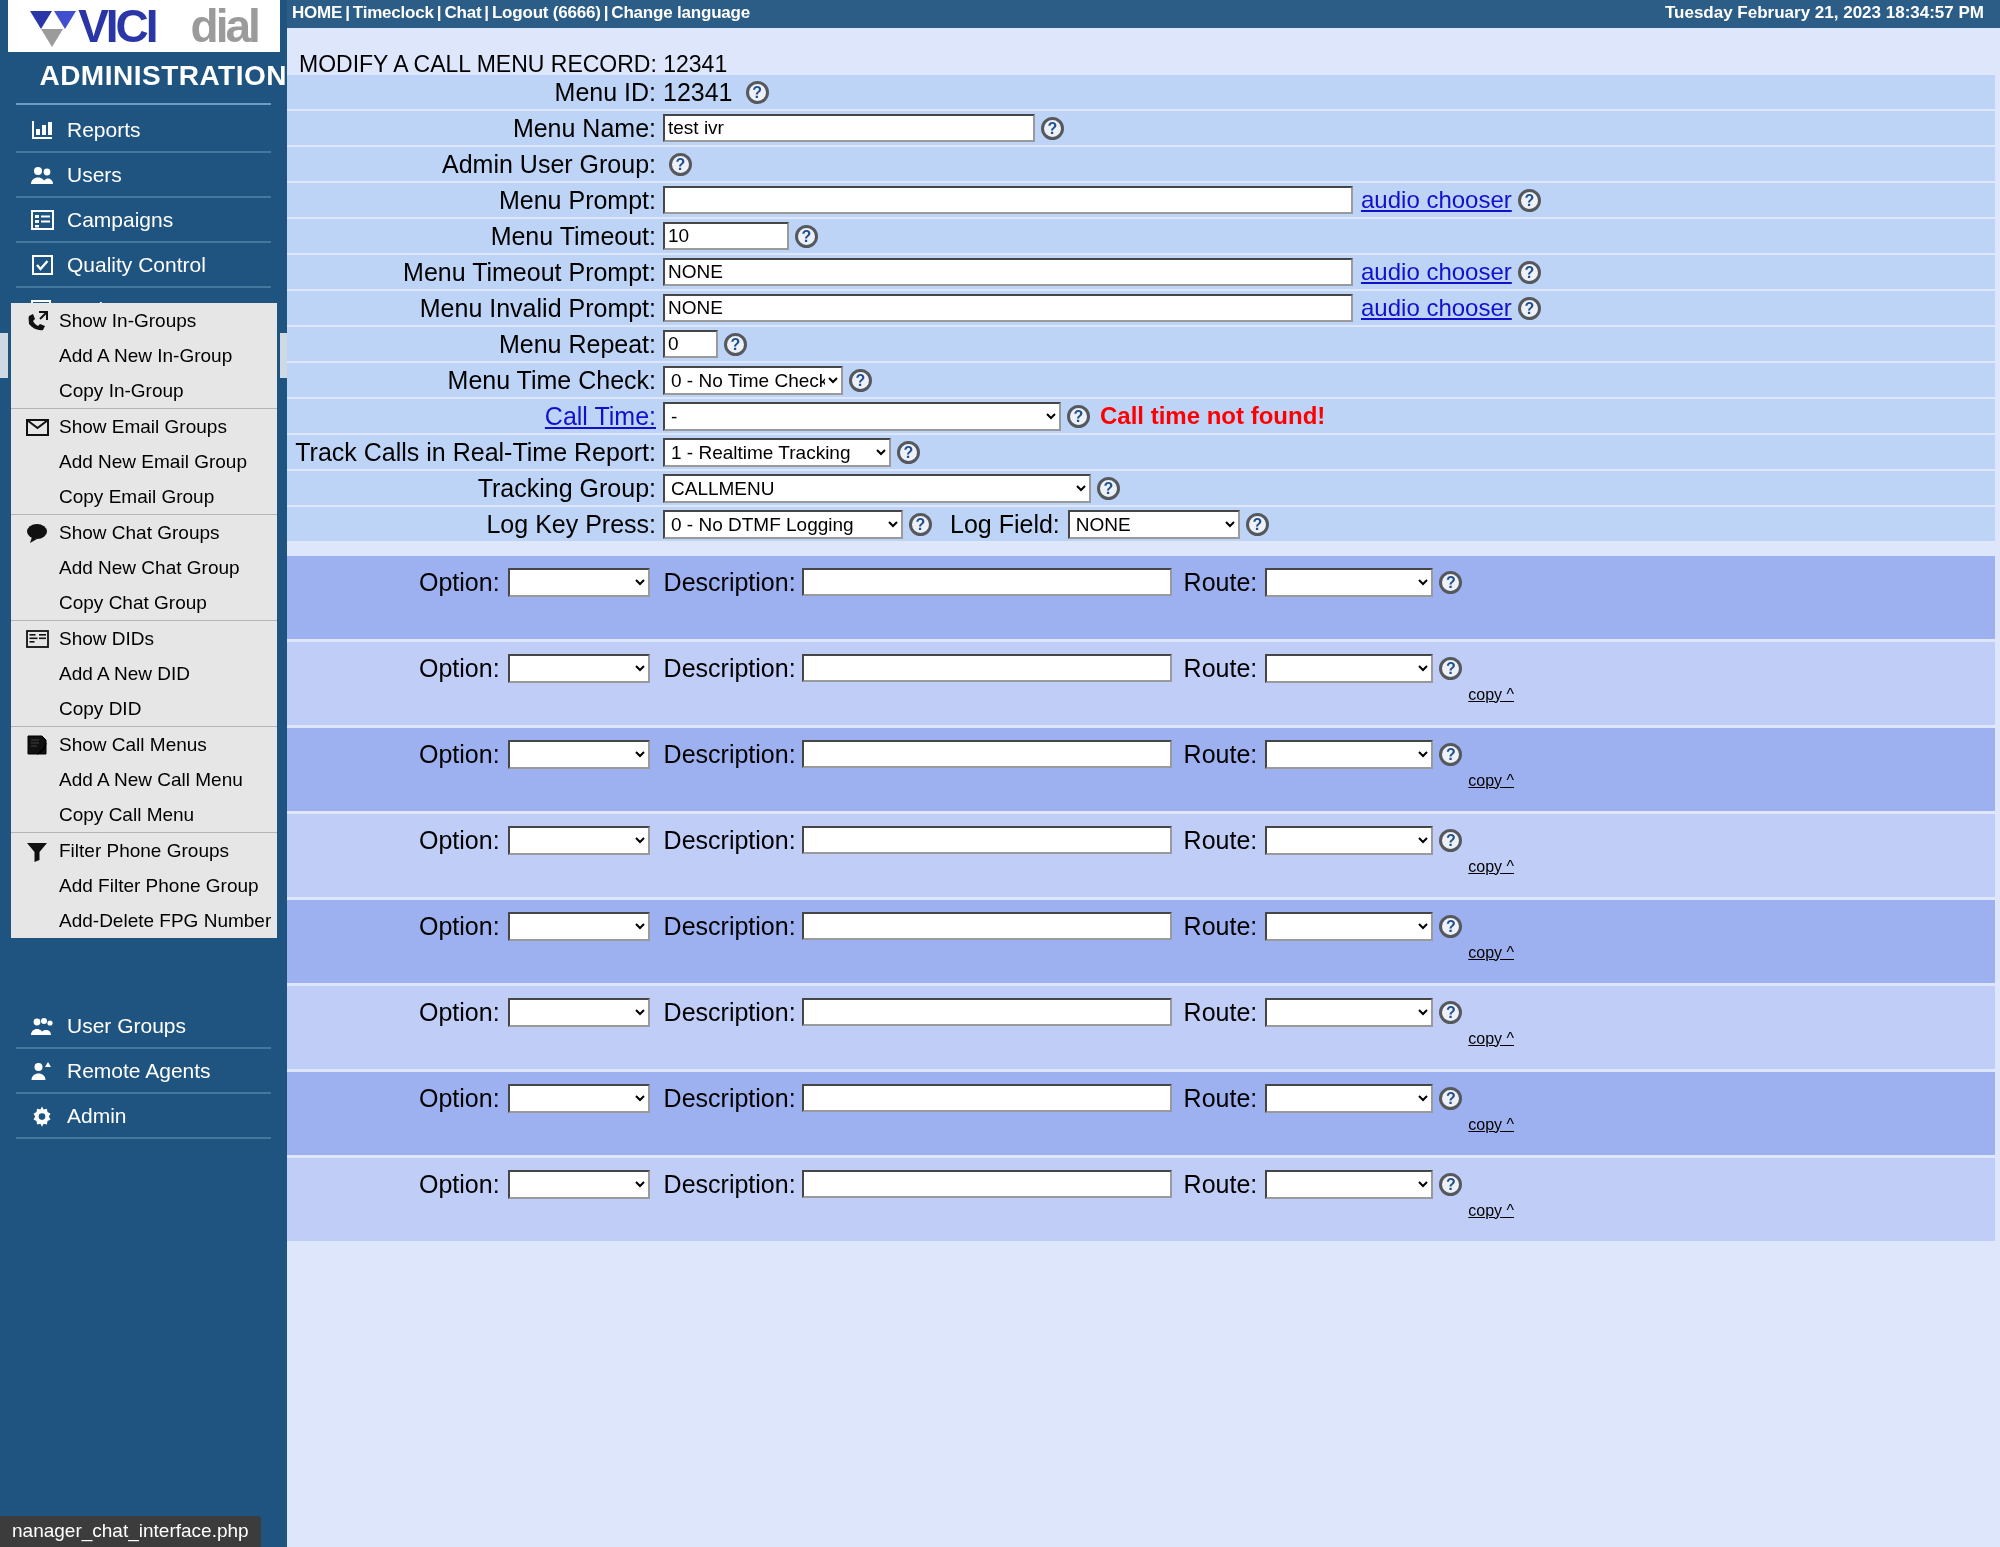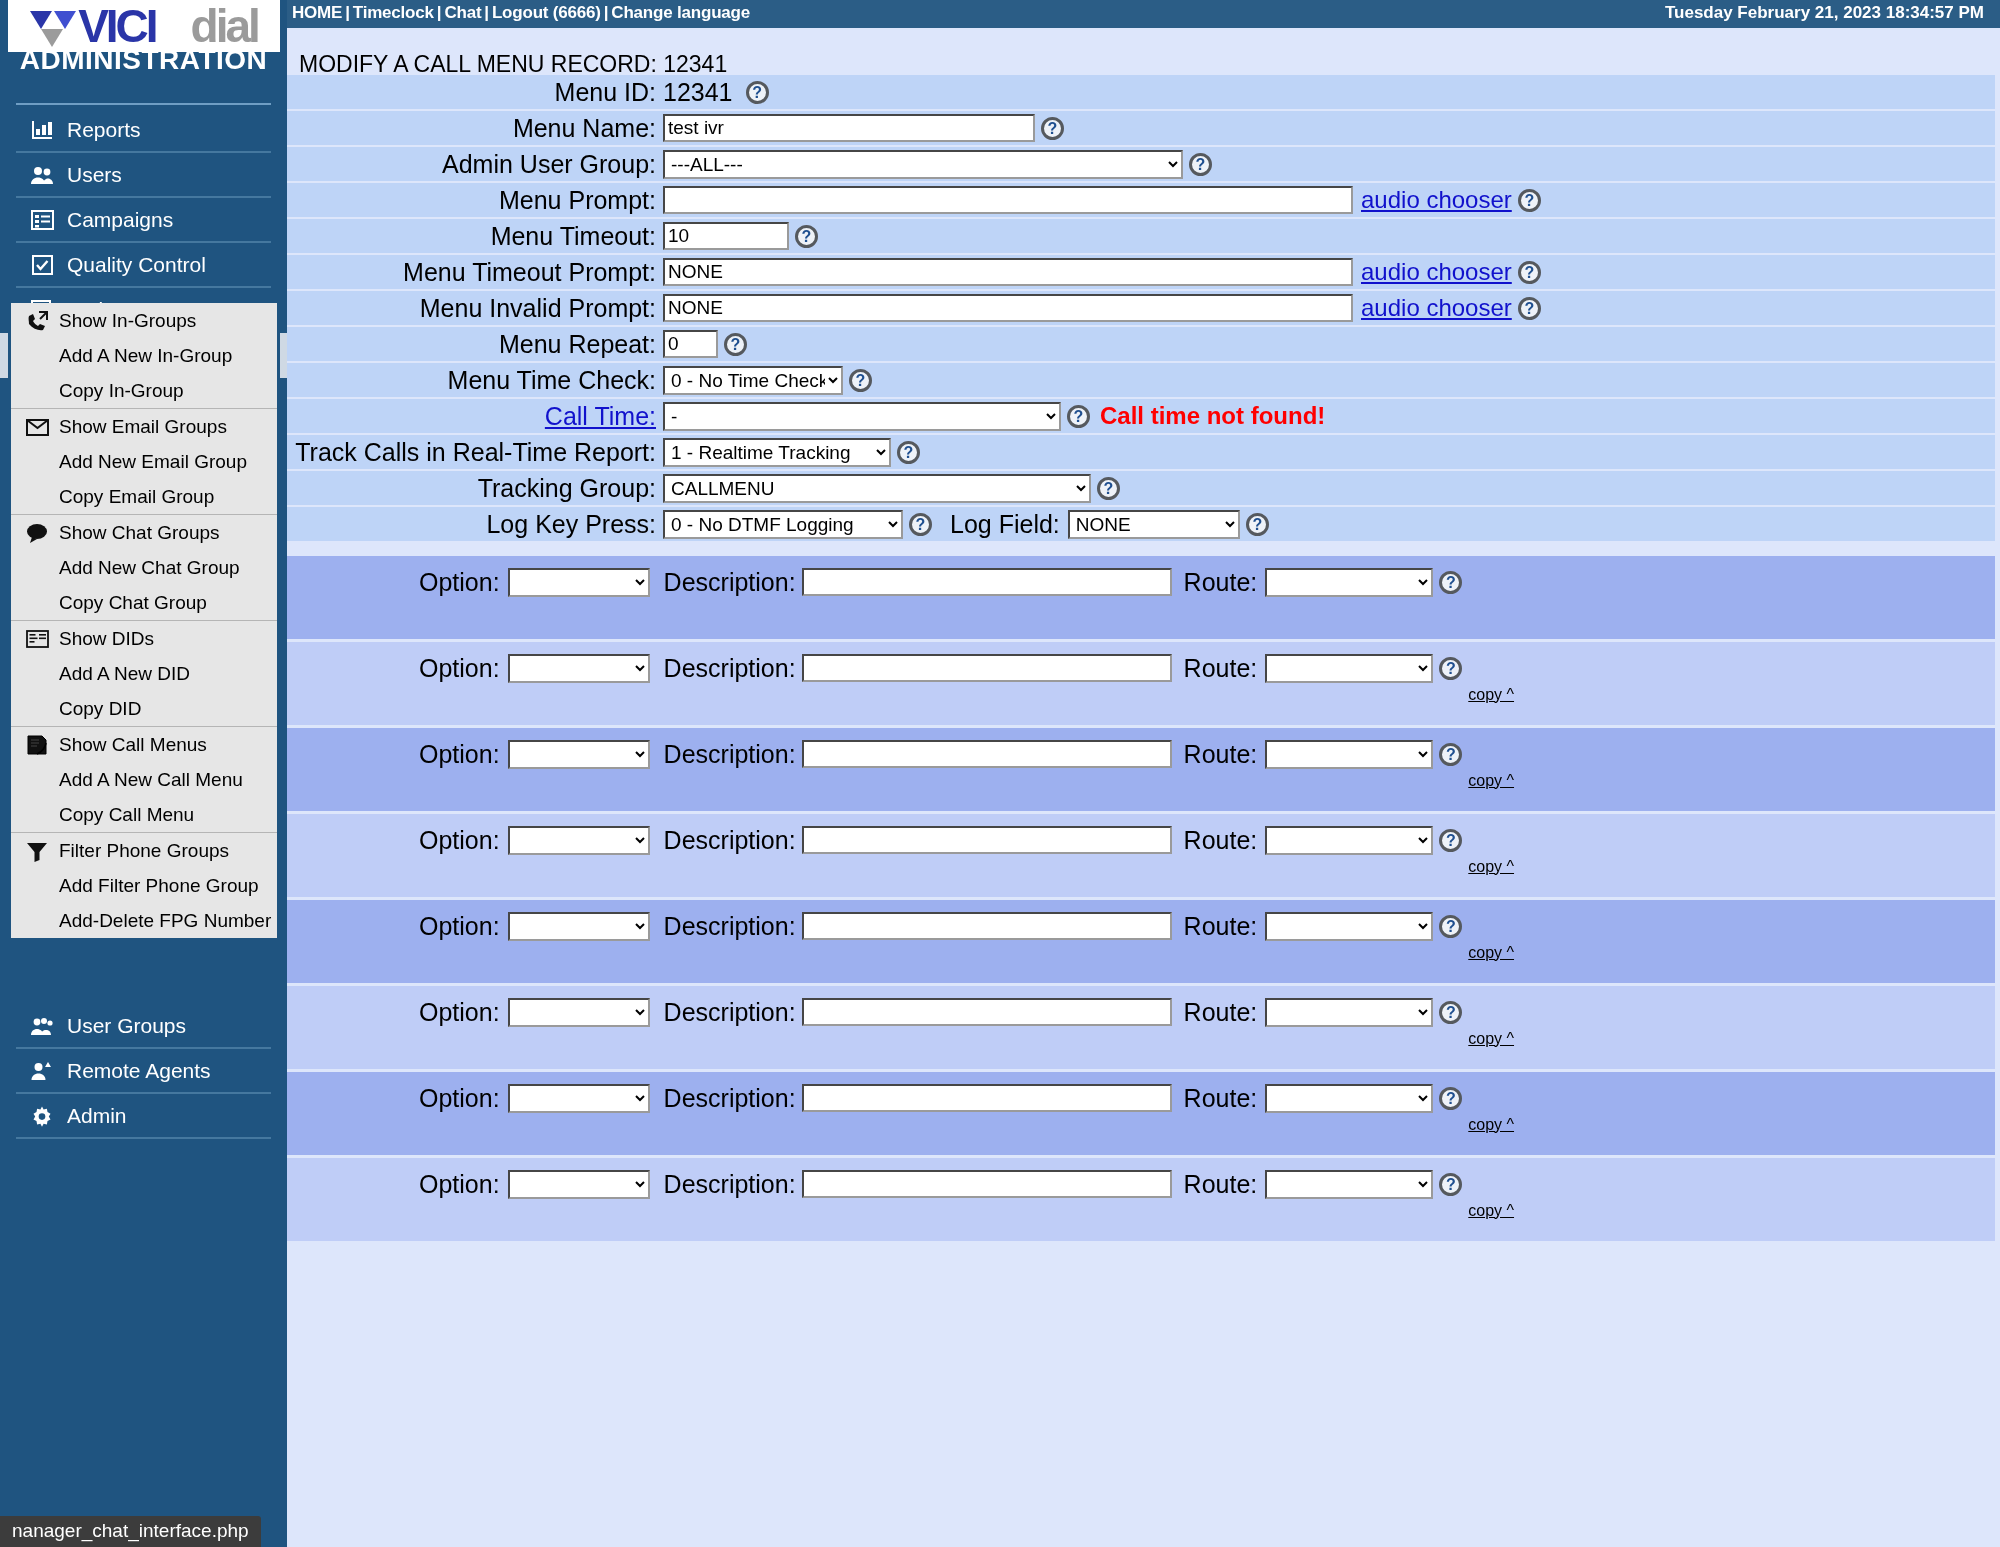--- a/index.html
+++ b/index.html
@@ -51,22 +51,22 @@
   }
   #logo .vici { color: #2a35a8; }
   #logo .dial { color: #9b9b9b; padding-left: 35px; }
   #logo .tri {
     display:inline-block; width:46px; height:40px; position:relative;
     vertical-align: middle; margin-right: 2px;
   }
   .tri svg { position:absolute; left:0; top:0; }
 
   #admintitle {
-    position: absolute; left: 0; top: 44px; width: 287px;
-    text-align: center; color: #ffffff;
+    position: absolute; left: 0; top: 60px; width: 287px;
+    text-align: right; color: #ffffff;
     font-size: 28px; font-weight: bold; letter-spacing: 0.5px;
   }
   #adminrule {
     position: absolute; left: 16px; top: 103px; width: 255px;
     height: 2px; background: #6f9ec4;
   }
 
   .navitem {
     position: relative;
     height: 45px;
@@ -504,23 +504,20 @@
       <div class="flabel">Menu Name:</div>
       <div class="fvalue">
         <input class="txt" style="width: 372px;" value="test ivr">
         <span class="qmark">?</span>
       </div>
     </div>
 
     <div class="frow">
       <div class="flabel">Admin User Group:</div>
       <div class="fvalue">
-        <select class="sel" style="width:520px">
-          <option>---ALL---</option>
-        </select>
         <span class="qmark">?</span>
       </div>
     </div>
 
     <div class="frow">
       <div class="flabel">Menu Prompt:</div>
       <div class="fvalue">
         <input class="txt" style="width: 690px;" value="">
         <span class="audiolink">audio chooser</span>
         <span class="qmark">?</span>

